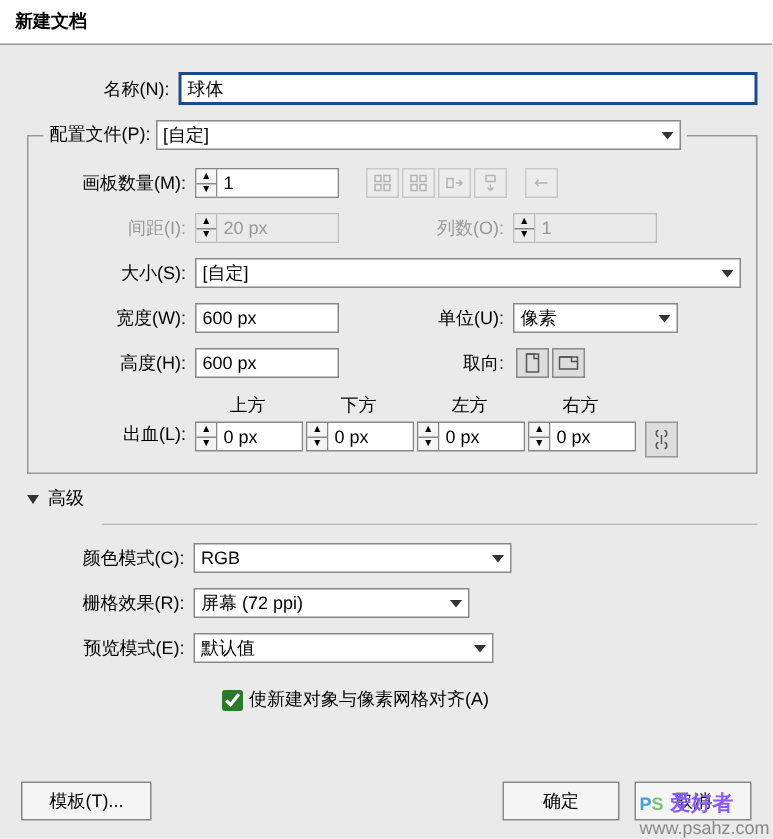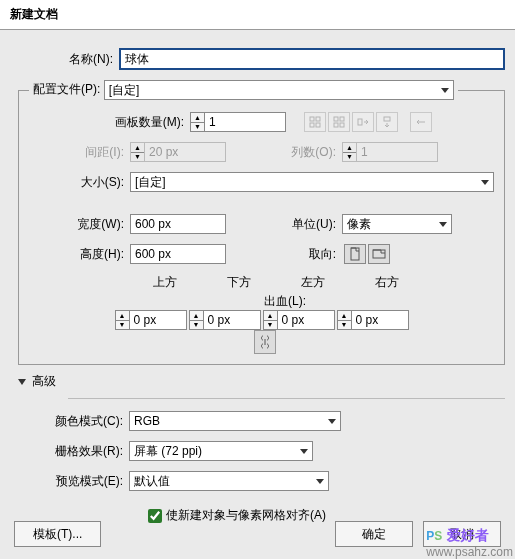--- a/index.html
+++ b/index.html
@@ -26,21 +26,21 @@
 .spinner input { border: none; height: 18px; padding: 0 4px; }
 .spinner.disabled { border-color: #bbb; }
 .spinner.disabled .spin-btns { background: #eaeaea; border-color: #bbb; }
 .spinner.disabled input { background: #eaeaea; color: #999; }
 .icon-btn { width: 22px; height: 20px; border: 1px solid #999; background: #f0f0f0; display: inline-flex; align-items: center; justify-content: center; font-size: 10px; margin-right: 2px; }
 .icon-btn.disabled { opacity: 0.4; }
 .advanced-header { display: flex; align-items: center; gap: 6px; margin-bottom: 8px; }
 .advanced-header .tri { width: 0; height: 0; border-left: 4px solid transparent; border-right: 4px solid transparent; border-top: 6px solid #333; }
 .bleed-headers { display: flex; margin-left: 100px; gap: 2px; margin-bottom: 2px; }
 .bleed-headers span { width: 72px; text-align: center; }
-.bleed-row { display: flex; align-items: center; flex-direction: column; }
+.bleed-row { display: flex; align-items: flex-start; }
 .bleed-inputs { display: flex; gap: 2px; }
 .link-btn { width: 22px; height: 24px; border: 1px solid #999; background: #ddd; display: flex; align-items: center; justify-content: center; margin-left: 6px; }
 .checkbox-row { display: flex; align-items: center; gap: 4px; margin-left: 130px; margin-top: 6px; }
 .checkbox-row input { accent-color: #2a7a2a; width: 14px; height: 14px; }
 .button-bar { position: absolute; bottom: 12px; left: 14px; right: 14px; display: flex; }
 .btn { border: 1px solid #888; background: #f5f5f5; padding: 4px 18px; height: 26px; cursor: pointer; }
 .watermark { position: absolute; right: 2px; bottom: 0; font-size: 10px; color: #888; }
 .watermark .logo { font-size: 16px; font-weight: bold; }
 .watermark .logo .p { color: #3fa1e0; }
 .watermark .logo .s { color: #7cc576; }
@@ -65,21 +65,21 @@
     <legend>
       <span>配置文件(P):</span>
       <span class="combo" style="display:inline-flex;width:350px;vertical-align:middle;">
         <span>[自定]</span>
         <span class="arrow"></span>
       </span>
     </legend>
 
     <div class="sub-rows">
 
-      <div class="row" style="margin-bottom:0;justify-content:center;">
+      <div class="row" style="margin-bottom:0;">
         <span class="label label-w2">画板数量(M):</span>
         <div class="spinner">
           <div class="spin-btns">
               <div>▲</div>
               <div>▼</div>
             </div>
           <input type="text" style="width: 80px;" value="1">
         </div>
         <div style="margin-left:18px;display:flex;">
           <span class="icon-btn disabled">
@@ -131,21 +131,21 @@
         <span class="label disabled" style="width:110px;">列数(O):</span>
         <div class="spinner disabled">
           <div class="spin-btns">
               <div>▲</div>
               <div>▼</div>
             </div>
           <input type="text" class="disabled" style="width: 80px;" value="1">
         </div>
       </div>
 
-      <div class="row" style="margin-bottom:12px;justify-content:flex-end;">
+      <div class="row" style="margin-bottom:0;justify-content:flex-end;">
         <span class="label label-w2">大小(S):</span>
         <div class="combo" style="flex:1;">
           <span>[自定]</span>
           <span class="arrow"></span>
         </div>
       </div>
 
       <div class="row" style="margin-bottom:0;">
         <span class="label label-w2">宽度(W):</span>
         <input type="text" style="width: 96px;" value="600 px">

